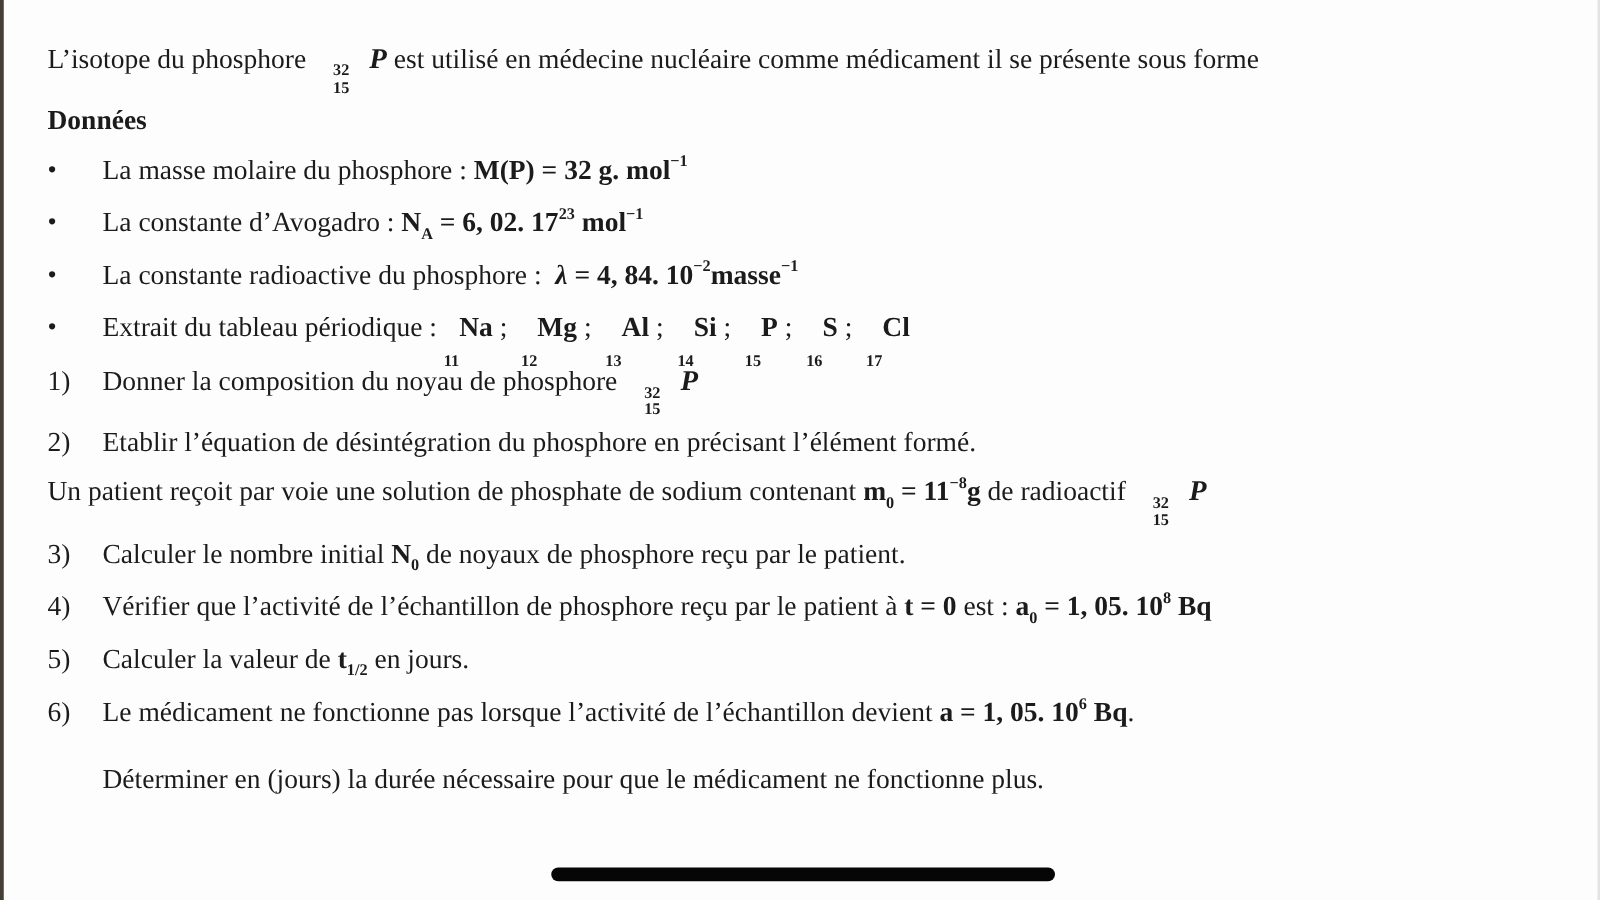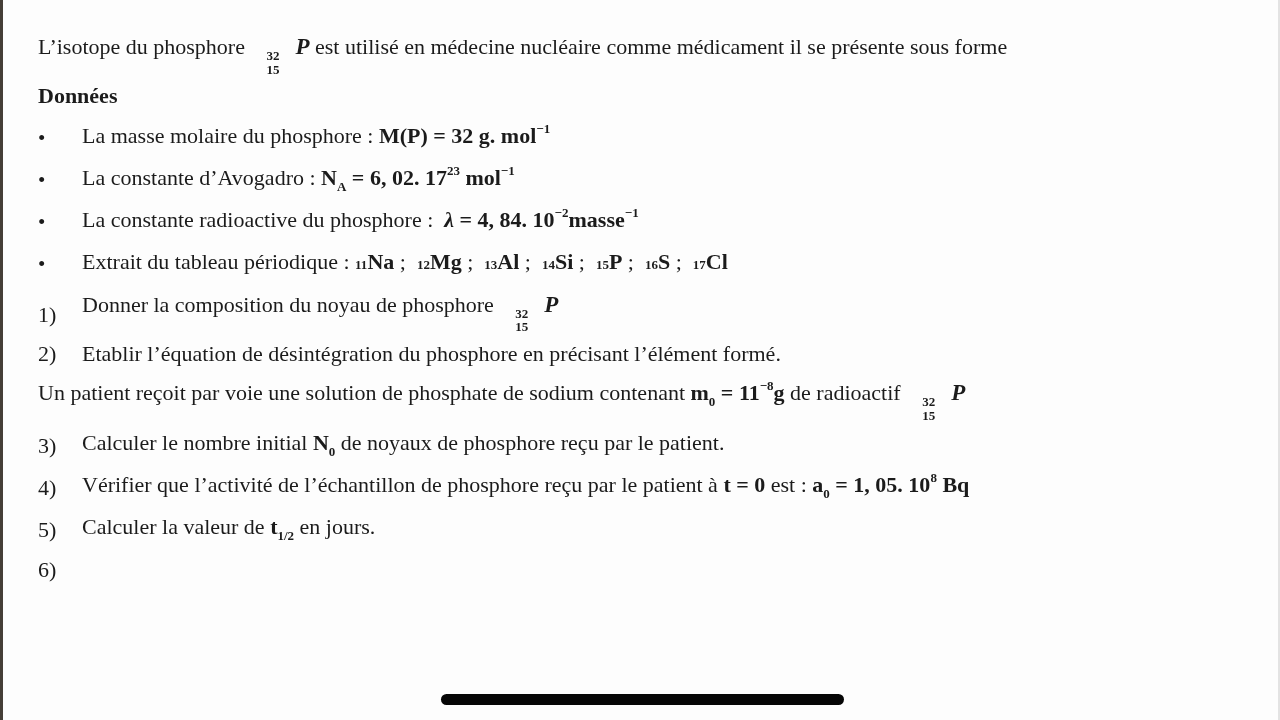--- a/index.html
+++ b/index.html
@@ -4,32 +4,32 @@
 <style>
   html,body{margin:0;padding:0;}
   body{
     width:1280px;height:720px;position:relative;overflow:hidden;
     background:#fdfdfd;color:#1b1b1b;
     font-family:"Liberation Serif","DejaVu Serif",serif;
   }
   #left-edge{position:absolute;left:0;top:0;width:3px;height:720px;background:#453e37;}
   #right-edge{position:absolute;right:0;top:0;width:2px;height:720px;background:#e3e3e3;}
   #doc{position:absolute;left:0;top:0;right:4px;padding:27px 16px 0 38px;font-size:22px;}
-  .line{display:flex;align-items:flex-end;line-height:39.3px;}
+  .line{display:flex;align-items:flex-start;line-height:39.3px;}
   .marker{flex:0 0 44px;}
   .line.bullet .marker{font-size:21px;}
   .line.indent{padding-left:44px;}
   .line.gap{margin-top:11px;}
   .content{white-space:pre;}
   .t{font-weight:normal;}
   .b{font-weight:bold;}
   .bi{font-weight:bold;font-style:italic;}
   .sup{font-weight:bold;font-size:13px;position:relative;top:-10px;}
   .sub{font-weight:bold;font-size:13px;position:relative;top:6px;}
-  .esub{font-weight:bold;font-size:13px;position:relative;top:0;}
+  .esub{font-weight:bold;font-size:13px;position:relative;top:24px;}
   .esym{font-weight:bold;}
   .iso{display:inline-flex;flex-direction:column;vertical-align:-6px;
        font-weight:bold;font-size:13px;line-height:1.05;text-align:right;margin:0 16px;}
   .isoP{font-weight:bold;font-style:italic;font-size:23px;}
   #progress-bar{position:absolute;left:441px;top:694px;width:403px;height:11px;border-radius:6px;background:#060606;}
 </style>
 </head>
 <body style="background: rgb(253, 253, 253); color: rgb(27, 27, 27);">
 
 <div id="left-edge" style="background: rgb(69, 62, 55);"></div>
@@ -75,15 +75,19 @@
     <div class="line num">
       <span class="marker">4)</span>
       <span class="content"><span class="t">Vérifier que l’activité de l’échantillon de phosphore reçu par le patient à </span><span class="b">t = 0</span><span class="t"> est : </span><span class="b">a</span><span class="sub">0</span><span class="b"> = 1, 05. 10</span><span class="sup">8</span><span class="b"> Bq</span></span>
     </div>
     <div class="line num">
       <span class="marker">5)</span>
       <span class="content"><span class="t">Calculer la valeur de </span><span class="b">t</span><span class="sub">1/2</span><span class="t"> en jours.</span></span>
     </div>
     <div class="line num">
       <span class="marker">6)</span>
+      <span class="content"><span class="t">Le médicament ne fonctionne pas lorsque l’activité de l’échantillon devient </span><span class="b">a</span><span class="b"> = 1, 05. 10</span><span class="sup">6</span><span class="b"> Bq</span><span class="t">.</span></span>
+    </div>
+    <div class="line indent gap">
+      <span class="content"><span class="t">Déterminer en (jours) la durée nécessaire pour que le médicament ne fonctionne plus.</span></span>
     </div>
   </div>
 <div id="progress-bar" style="background: rgb(6, 6, 6);"></div>
 
 </body></html>

